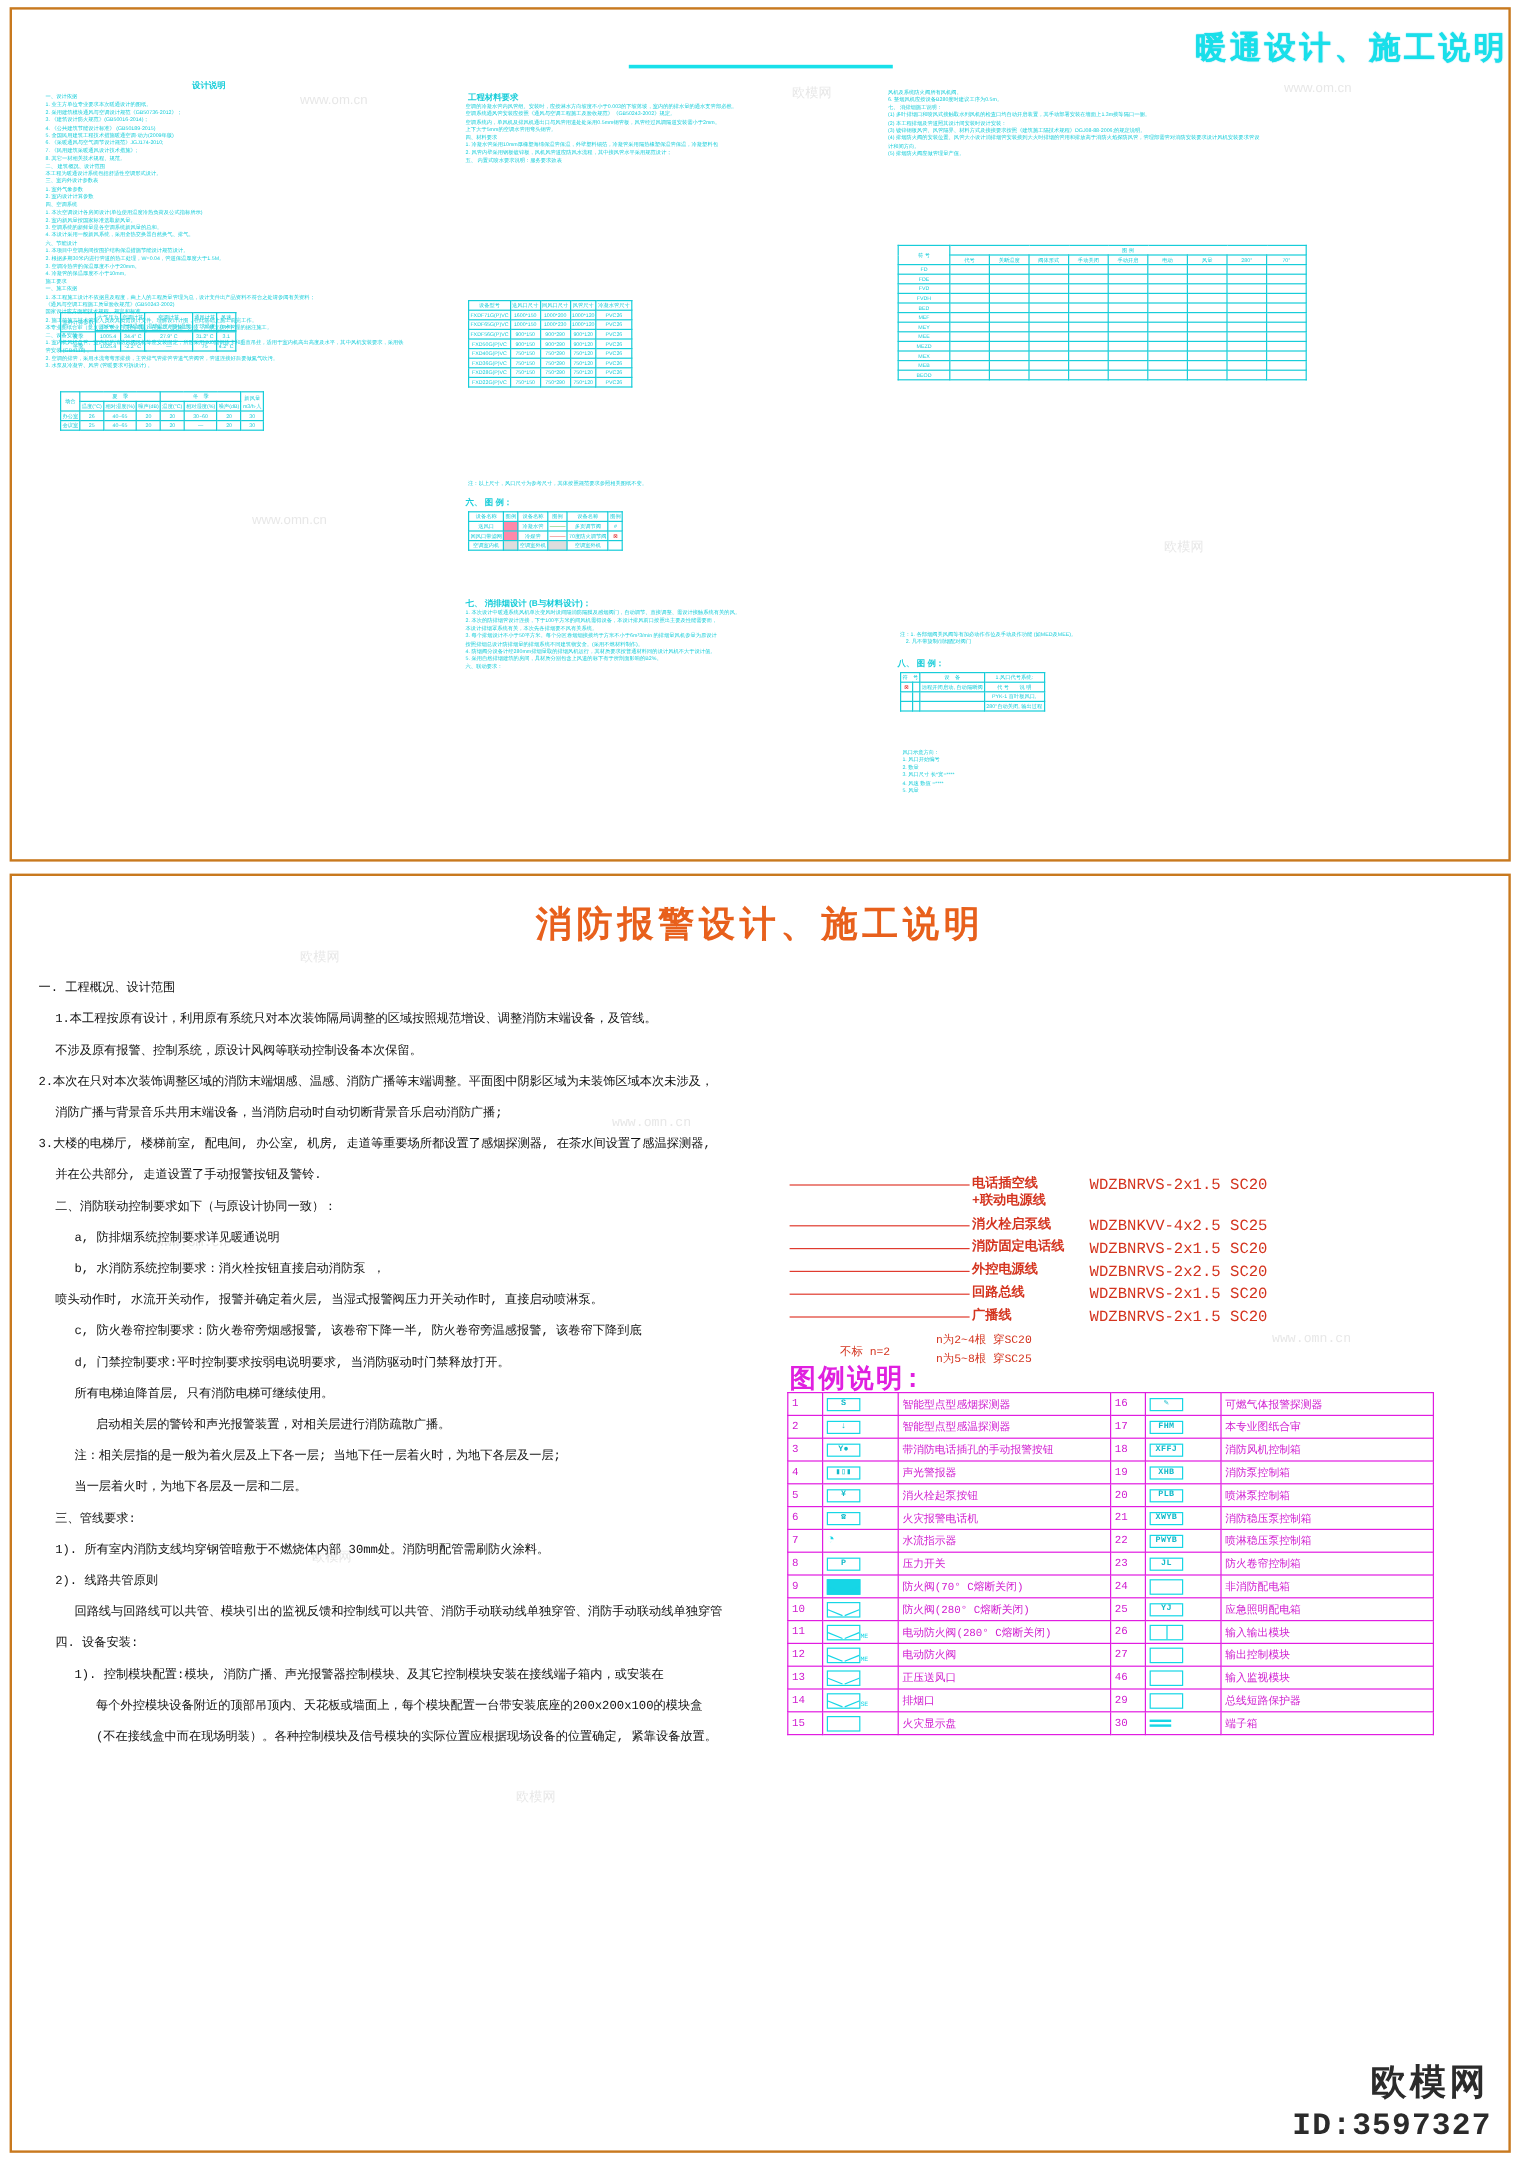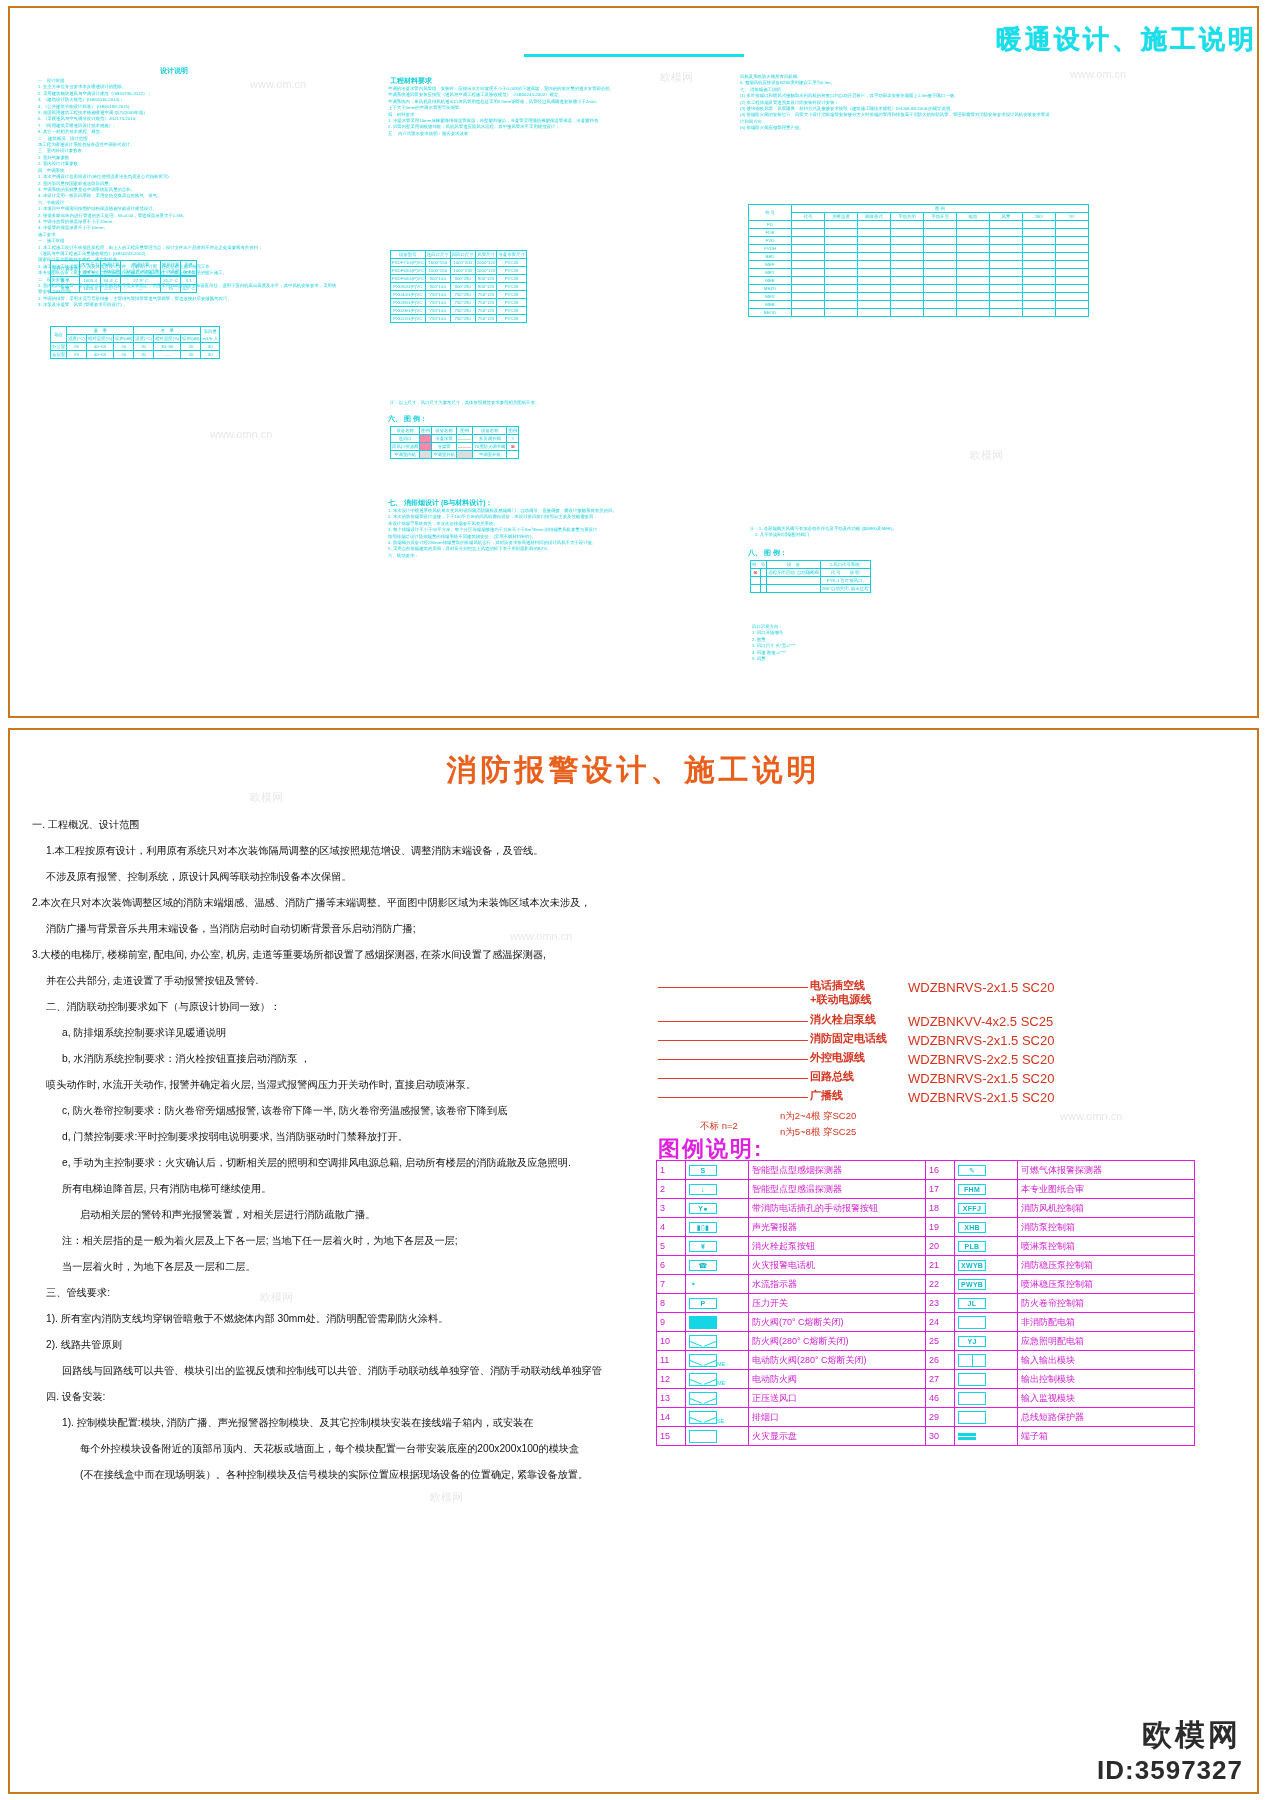--- a/index.html
+++ b/index.html
@@ -3,21 +3,21 @@
 <meta charset="utf-8">
 <style>
   html,body{margin:0;padding:0;background:#ffffff;}
   body{width:1267px;height:1800px;position:relative;overflow:hidden;
        font-family:"Liberation Sans","DejaVu Sans",sans-serif;}
 
   
   .panel{position:absolute;left:8px;width:1251px;background:#fff;
          border:2px solid #c8791e;box-sizing:border-box;}
   .panel-top{top:6px;height:712px;}
-  .panel-bottom{top:728px;height:1066px;}
+  .panel-bottom{top:728px;height:1066px;font-family:Liberation Mono, monospace;}
 
   .wm{position:absolute;color:rgba(170,170,170,.28);font-size:11px;
       pointer-events:none;white-space:nowrap;user-select:none;}
 
   
   .hvac-title{position:absolute;top:14px;left:0;width:100%;text-align:right;
               color:#18e0ea;font-size:26px;font-weight:bold;letter-spacing:3px;
               text-shadow:0 0 1px #0bd;}
   .hvac-title-rule{position:absolute;top:46px;left:50%;transform:translateX(-50%);
                    width:220px;height:3px;background:#18e0ea;}
@@ -508,21 +508,20 @@
       <p class="">2.本次在只对本次装饰调整区域的消防末端烟感、温感、消防广播等末端调整。平面图中阴影区域为未装饰区域本次未涉及，</p>
       <p class="ind1">消防广播与背景音乐共用末端设备，当消防启动时自动切断背景音乐启动消防广播;</p>
       <p class="">3.大楼的电梯厅, 楼梯前室, 配电间, 办公室, 机房, 走道等重要场所都设置了感烟探测器, 在茶水间设置了感温探测器,</p>
       <p class="ind1">并在公共部分, 走道设置了手动报警按钮及警铃.</p>
       <p class="ind1">二、消防联动控制要求如下（与原设计协同一致）：</p>
       <p class="ind2">a, 防排烟系统控制要求详见暖通说明</p>
       <p class="ind2">b, 水消防系统控制要求：消火栓按钮直接启动消防泵 ，</p>
       <p class="ind1">喷头动作时, 水流开关动作, 报警并确定着火层, 当湿式报警阀压力开关动作时, 直接启动喷淋泵。</p>
       <p class="ind2">c, 防火卷帘控制要求：防火卷帘旁烟感报警, 该卷帘下降一半, 防火卷帘旁温感报警, 该卷帘下降到底</p>
       <p class="ind2">d, 门禁控制要求:平时控制要求按弱电说明要求, 当消防驱动时门禁释放打开。</p>
-      <p class="ind2">e, 手动为主控制要求：火灾确认后，切断相关层的照明和空调排风电源总籍, 启动所有楼层的消防疏散及应急照明.</p>
       <p class="ind2">所有电梯迫降首层, 只有消防电梯可继续使用。</p>
       <p class="ind3">启动相关层的警铃和声光报警装置，对相关层进行消防疏散广播。</p>
       <p class="ind2">注：相关层指的是一般为着火层及上下各一层; 当地下任一层着火时，为地下各层及一层;</p>
       <p class="ind2">当一层着火时，为地下各层及一层和二层。</p>
       <p class="ind1">三、管线要求:</p>
       <p class="ind1">1). 所有室内消防支线均穿钢管暗敷于不燃烧体内部 30mm处。消防明配管需刷防火涂料。</p>
       <p class="ind1">2). 线路共管原则</p>
       <p class="ind2">回路线与回路线可以共管、模块引出的监视反馈和控制线可以共管、消防手动联动线单独穿管、消防手动联动线单独穿管</p>
       <p class="ind1">四. 设备安装:</p>
       <p class="ind2">1). 控制模块配置:模块, 消防广播、声光报警器控制模块、及其它控制模块安装在接线端子箱内，或安装在</p>

